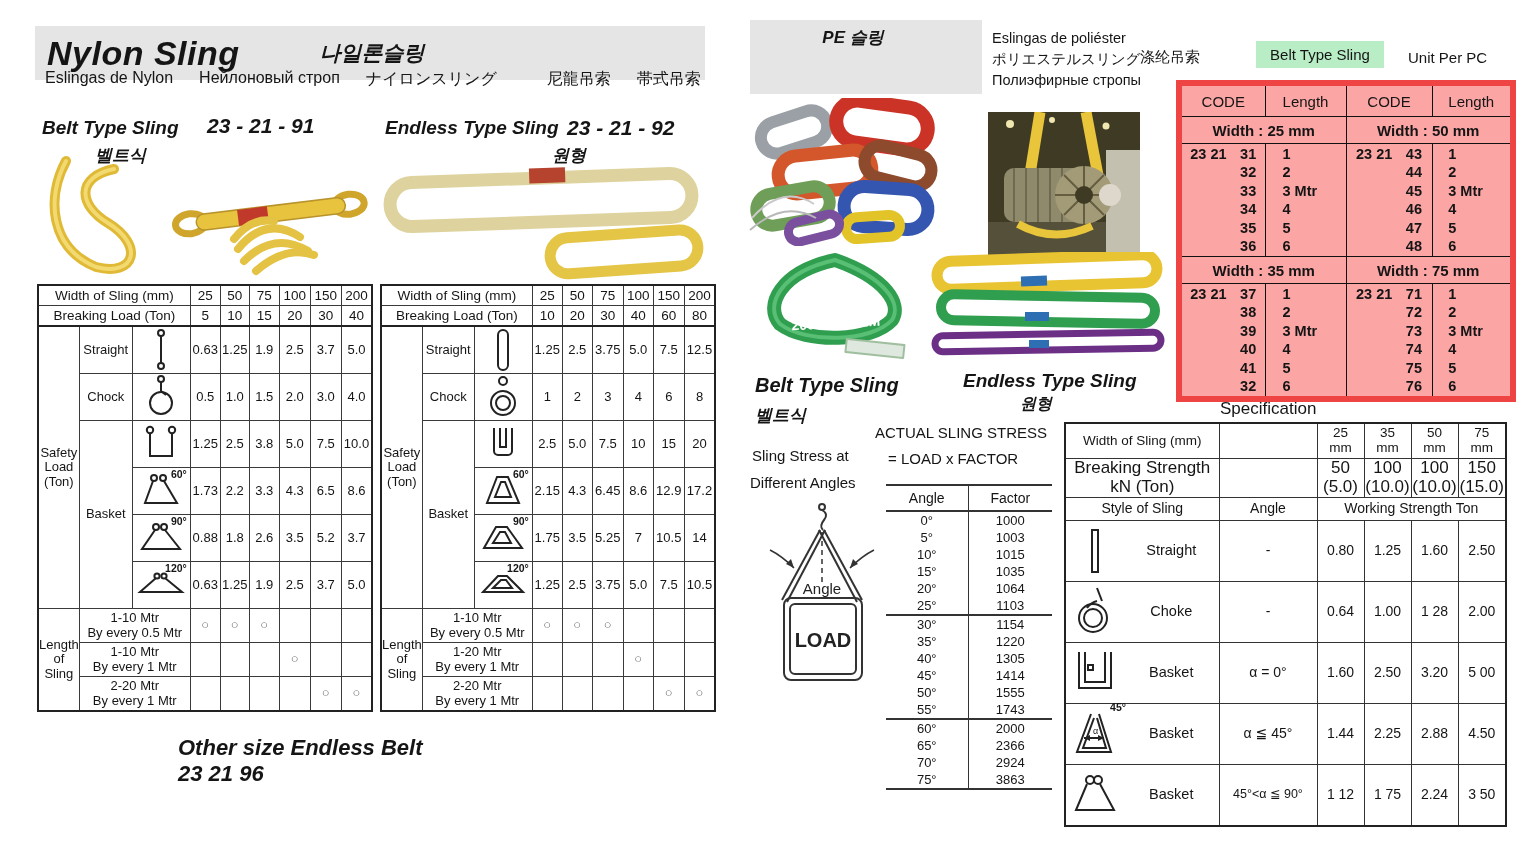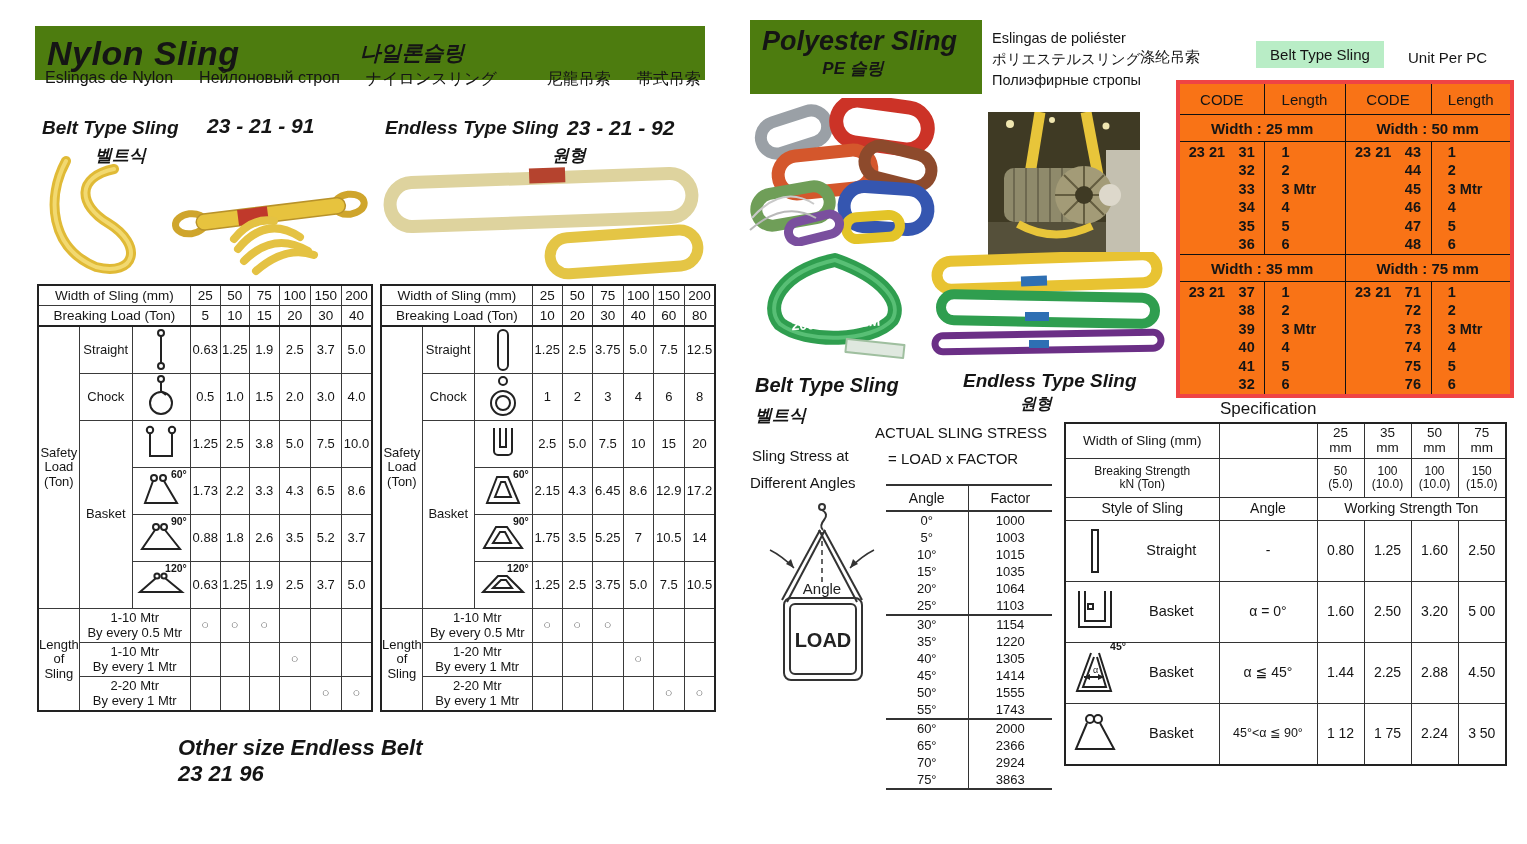--- a/index.html
+++ b/index.html
@@ -2,21 +2,21 @@
 <html><head>
 <meta charset="utf-8">
 <style>
   html,body{margin:0;padding:0;background:#e9e9e9;}
   .page{position:relative;width:1527px;height:844px;background:#ffffff;
         font-family:"Liberation Sans",sans-serif;color:#151515;overflow:hidden;}
   .abs{position:absolute;}
   .it{font-style:italic;font-weight:700;}
 
   
-  .titlebar{background:#4d7c0f;}
+  .titlebar{background:#e5e5e5;}
   .ny-title{font-size:34px;font-weight:800;font-style:italic;letter-spacing:.5px;}
   .ny-title-kr{font-size:21px;font-weight:700;font-style:italic;}
   .langrow{display:flex;gap:26px;font-size:16px;white-space:nowrap;}
   .poly-title{font-size:27px;font-weight:800;font-style:italic;}
   .poly-kr{font-size:17px;font-weight:700;font-style:italic;text-align:center;padding-right:26px;}
   .badge{background:#b9edc6;text-align:center;font-size:15px;line-height:27px;}
 
   
   .stable{border-collapse:collapse;table-layout:fixed;border:2px solid #222;background:#fff;}
   .stable td{border:1px solid #3a3a3a;text-align:center;vertical-align:middle;
@@ -25,21 +25,21 @@
   .r-break td{border-bottom:2px solid #222;}
   .r-body td{height:46px;}
   .r-len td{height:33px;}
   .grouplabel{font-size:12.5px;}
   .lentext{font-size:12.5px;}
   .mark{color:#666;font-size:14px;}
   .iconcell{position:relative;}
   .deg{position:absolute;top:1px;right:3px;font-size:10.5px;font-weight:700;}
 
   
-  .ctable{border-collapse:collapse;table-layout:fixed;border:4px solid #ef4444;background:#f97316;}
+  .ctable{border-collapse:collapse;table-layout:fixed;border:6px solid #ef4444;background:#fca5a5;}
   .ctable td{border:1px solid #111;text-align:center;vertical-align:middle;padding:0;}
   .chead td{height:30px;font-size:15px;}
   .csect td{height:26px;font-size:15px;font-weight:700;}
   .cblock td{height:112px;font-weight:700;font-size:14.5px;vertical-align:middle;}
   .cline{display:flex;width:66px;margin:0 auto;height:18.5px;line-height:18.5px;}
   .cpre{width:38px;text-align:left;}
   .cnum{flex:1;text-align:right;}
   .lcol{width:46px;margin:0 auto;text-align:left;}
   .lline{height:18.5px;line-height:18.5px;}
 
@@ -48,40 +48,40 @@
   .ftable td{font-size:13px;height:17px;text-align:center;padding:0;line-height:1.05;}
   .ftable td:first-child{border-right:1.5px solid #333;}
   .fh td{height:24px;border-bottom:2px solid #333;font-size:14px;}
   tbody.fg{border-bottom:2px solid #333;}
   tbody.fg:last-child{border-bottom:none;}
 
   
   .spec{border-collapse:collapse;table-layout:fixed;border:2px solid #222;background:#fff;}
   .spec td{border:1px solid #333;text-align:center;vertical-align:middle;font-size:14px;padding:0;line-height:1.1;}
   .sp-h1 td{height:34px;font-size:13.5px;}
-  .sp-h2 td{height:38px;font-size:12px;}
+  .sp-h2 td{height:38px;font-size:17px;}
   .sp-h3 td{height:22px;font-size:14px;}
   .sp-row td{height:60px;}
   .sp-style{display:flex;align-items:center;height:60px;}
   .sp-ico{width:58px;display:flex;justify-content:center;position:relative;}
   .sp-nm{flex:1;text-align:center;font-size:14.5px;}
   .sp-deg{position:absolute;top:-6px;right:-2px;font-size:10.5px;font-weight:700;}
 
   .big-other{font-size:22px;font-weight:800;font-style:italic;display:flex;justify-content:space-between;}
   svg{display:block;}
   text{font-family:"Liberation Sans",sans-serif;}
 </style>
 </head>
 <body>
 
 <div class="page">
 
   <div class="abs titlebar" style="left:35px;top:26px;width:670px;height:54px;display:flex;align-items:center;">
     <span class="ny-title" style="padding-left:12px;">Nylon Sling</span>
-    <span class="ny-title-kr" style="margin-left:120px;">나일론슬링</span>
+    <span class="ny-title-kr" style="margin-left:80px;">나일론슬링</span>
   </div>
 
   <div class="abs langrow" style="left:45px;top:69px;">
     <span>Eslingas de Nylon</span>
     <span>Нейлоновый строп</span>
     <span>ナイロンスリング</span>
     <span style="margin-left:24px;">尼龍吊索</span>
     <span>帯式吊索</span>
   </div>
 
@@ -497,21 +497,20 @@
     </tbody>
       </table>
   </div>
 
   <div class="abs big-other" style="left:178px;top:735px;width:382px;flex-direction:column;">
     <span>Other size Endless Belt</span>
     <span>23 21 96</span>
   </div>
 
   <div class="abs titlebar" style="left:750px;top:20px;width:232px;height:74px;padding-top:6px;box-sizing:border-box;">
-    <div class="poly-title" style="padding-left:12px;">Polyester Sling</div>
     <div class="poly-kr">PE 슬링</div>
   </div>
 
   <div class="abs" style="left:992px;top:28px;font-size:14.5px;line-height:21px;">
     <div>Eslingas de poliéster</div>
     <div>ポリエステルスリング</div>
     <div>Полиэфирные стропы</div>
   </div>
   <span class="abs" style="left:1140px;top:48px;font-size:15px;">涤纶吊索</span>
 
@@ -948,20 +947,42 @@
         <td>-</td>
         <td>0.80</td>
         <td>1.25</td>
         <td>1.60</td>
         <td>2.50</td>
       </tr>
       <tr class="sp-row">
         <td>
               <div class="sp-style">
           <span class="sp-ico">
+            <svg width="44" height="54" viewBox="0 0 44 54">
+                    <g fill="none" stroke="#222" stroke-width="2">
+                      <path d="M24 3 l5 13"></path>
+                      <path d="M24 16 q-7 2 -10 7"></path>
+                      <circle cx="20" cy="33" r="14"></circle>
+                      <circle cx="20" cy="33" r="9"></circle>
+                    </g>
+                  </svg>
+          </span>
+          <span class="sp-nm">Choke</span>
+              </div>
+        </td>
+        <td>-</td>
+        <td>0.64</td>
+        <td>1.00</td>
+        <td>1 28</td>
+        <td>2.00</td>
+      </tr>
+      <tr class="sp-row">
+        <td>
+              <div class="sp-style">
+          <span class="sp-ico">
             <svg width="48" height="50" viewBox="0 0 48 50">
                     <g fill="none" stroke="#222" stroke-width="2">
                       <path d="M8 4 V40 H40 V4"></path>
                       <path d="M14 4 V34 H34 V4"></path>
                       <rect x="17" y="17" width="5" height="5"></rect>
                     </g>
                   </svg>
           </span>
           <span class="sp-nm">Basket</span>
               </div>

